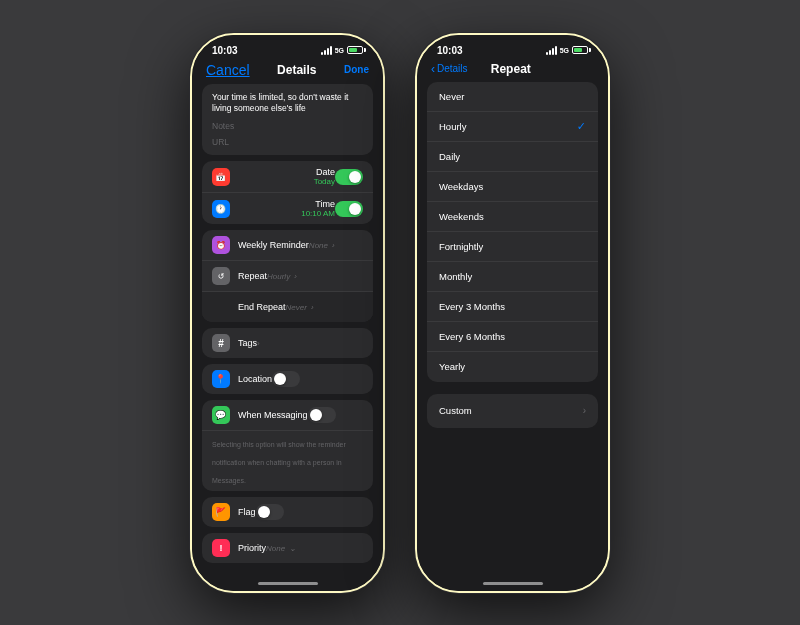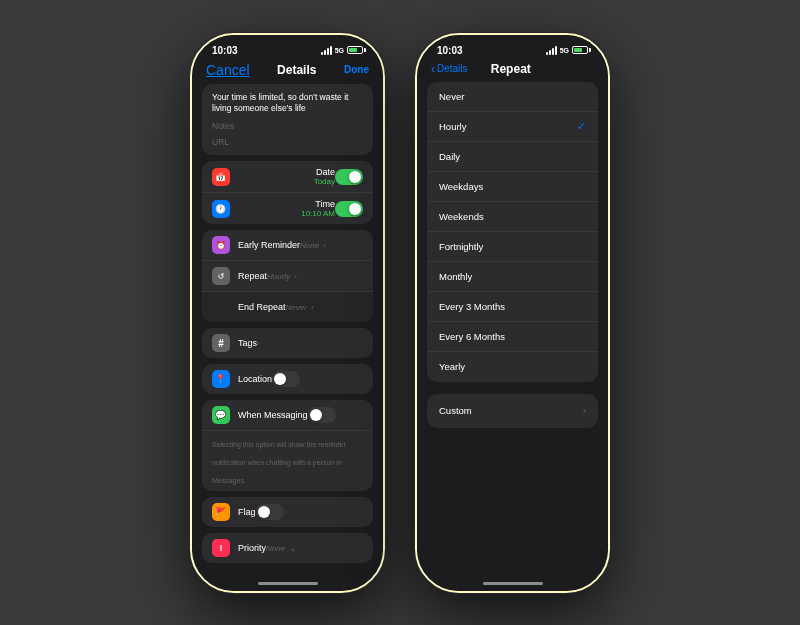--- a/index.html
+++ b/index.html
@@ -344,21 +344,21 @@
           </div>
           <div class="toggle toggle-on">
             <div class="toggle-knob"></div>
           </div>
         </div>
       </div>
 
       <div class="settings-section">
         <div class="settings-row">
           <div class="row-icon icon-purple" style="font-size:8px">⏰</div>
-          <span class="row-label">Early Reminder</span>
+          <span class="row-label">Weekly Reminder</span>
           <div class="row-right">
             <span>None</span>
             <span class="chevron">›</span>
           </div>
         </div>
         <div class="settings-row">
           <div class="row-icon icon-gray" style="font-size:8px">↺</div>
           <span class="row-label">Repeat</span>
           <div class="row-right">
             <span>Hourly</span>

